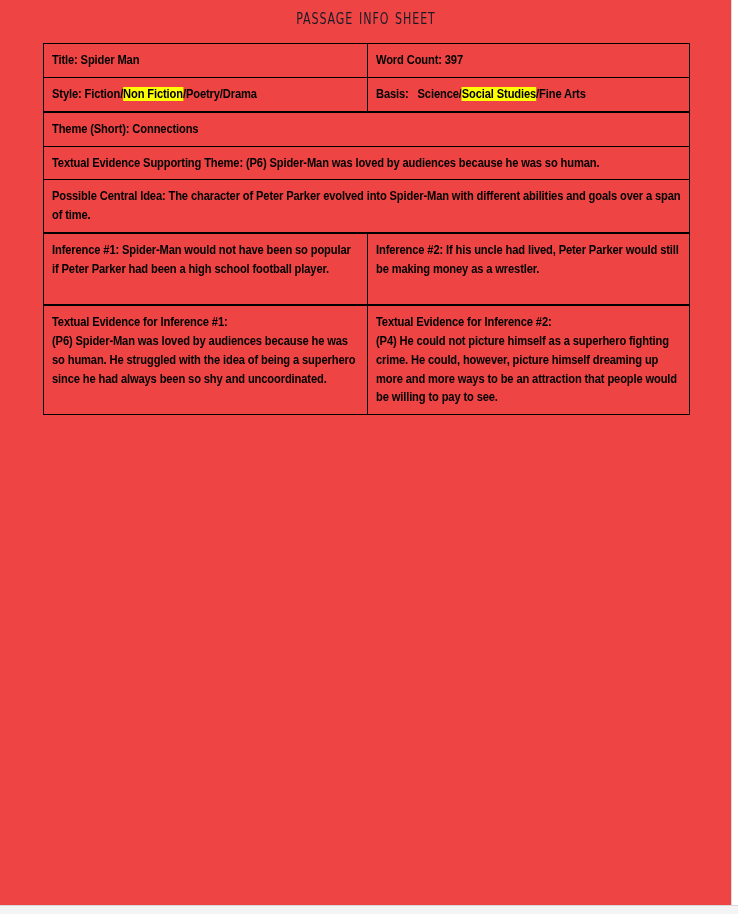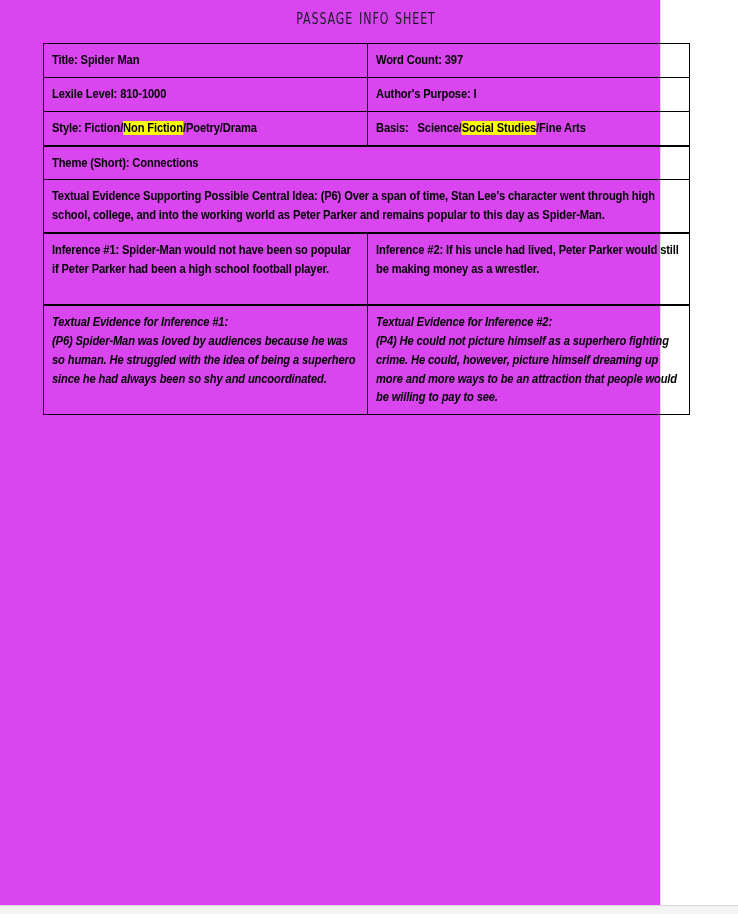--- a/index.html
+++ b/index.html
@@ -15,23 +15,23 @@
     font-family: "Liberation Sans", sans-serif;
     color: #000000;
     position: relative;
   }
 
   
   #page {
     position: absolute;
     left: 0;
     top: 0;
-    width: 661px;
+    width: 732px;
     height: 905px;
-    background: #d946ef;
+    background: #ef4444;
     border-right: 1px solid #d8d8d8;
     box-sizing: border-box;
   }
   #page-bottom-band {
     position: absolute;
     left: 0;
     top: 905px;
     width: 738px;
     height: 9px;
     background: #f4f4f4;
@@ -91,21 +91,21 @@
   .col-right { width: 322px; }
 
   
   .thick-top    { border-top-width: 2px !important; }
   .thick-bottom { border-bottom-width: 2px !important; }
 
   
   .r-pair   { height: 21px; }
   .r-single { height: 21px; }
   .r-infer  { height: 72px; }
-  .r-evid   { height: 98px; font-style: italic; }
+  .r-evid   { height: 98px; }
 
   
   .plot-row { position: relative; }
   .plot-flex {
     display: flex;
     justify-content: space-between;
     align-items: baseline;
   }
   .plot-right { padding-right: 26px; }
 
@@ -137,34 +137,20 @@
           </span>
         </td>
         <td>
           <span class="cell-text">
             <span>Word Count:</span> 
             <span>397</span>
           </span>
         </td>
       </tr>
 
-      <tr class="r-pair">
-        <td>
-          <span class="cell-text">
-            <span>Lexile Level:</span> 
-            <span>810-1000</span>
-          </span>
-        </td>
-        <td>
-          <span class="cell-text">
-            <span>Author's Purpose:</span> 
-            <span>I</span>
-          </span>
-        </td>
-      </tr>
 
       <tr class="r-pair">
         <td>
           <span class="cell-text">
             <span>Style:</span> 
             <span>Fiction</span><span>/</span><mark class="hl">Non Fiction</mark><span>/</span><span>Poetry</span><span>/</span><span>Drama</span>
           </span>
         </td>
         <td>
           <span class="cell-text">
@@ -174,27 +160,32 @@
         </td>
       </tr>
 
       <tr class="r-single">
         <td class="thick-top" colspan="2">
           <span class="cell-text">Theme (Short): Connections</span>
         </td>
       </tr>
 
 
-
+      <tr class="r-single">
+        <td colspan="2">
+          <span class="cell-text">Textual Evidence Supporting Theme: (P6) Spider-Man was loved by audiences because he was so human.</span>
+        </td>
+      </tr>
 
       <tr>
         <td colspan="2">
-          <span class="cell-text">Textual Evidence Supporting Possible Central Idea: (P6) Over a span of time, Stan Lee's character went through high school, college, and into the working world as Peter Parker and remains popular to this day as Spider-Man.</span>
-        </td>
-      </tr>
+          <span class="cell-text">Possible Central Idea: The character of Peter Parker evolved into Spider-Man with different abilities and goals over a span of time.</span>
+        </td>
+      </tr>
+
 
       <tr class="r-infer">
         <td class="thick-top">
           <span class="cell-text">Inference #1: Spider-Man would not have been so popular if Peter Parker had been a high school football player.</span>
         </td>
         <td class="thick-top">
           <span class="cell-text">Inference #2: If his uncle had lived, Peter Parker would still be making money as a wrestler.</span>
         </td>
       </tr>
 

